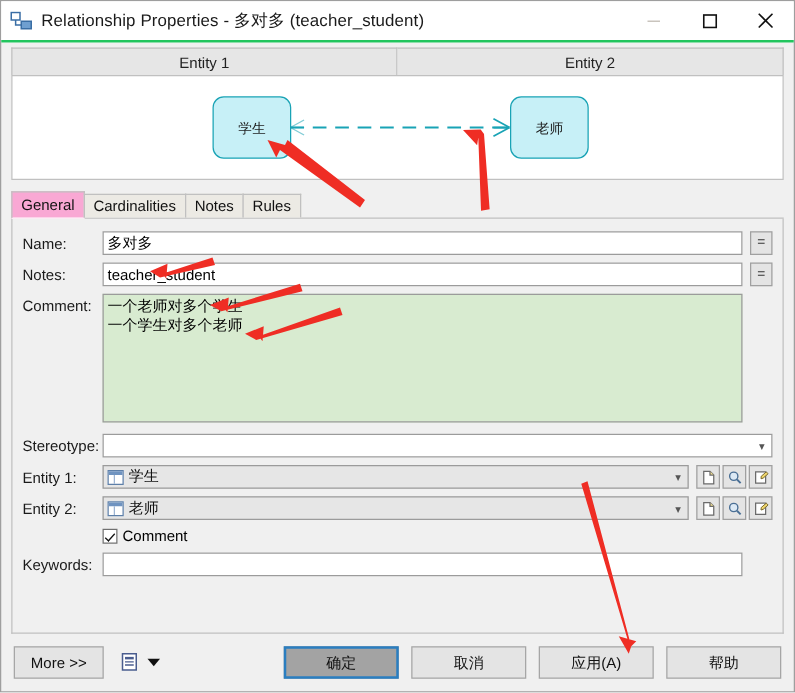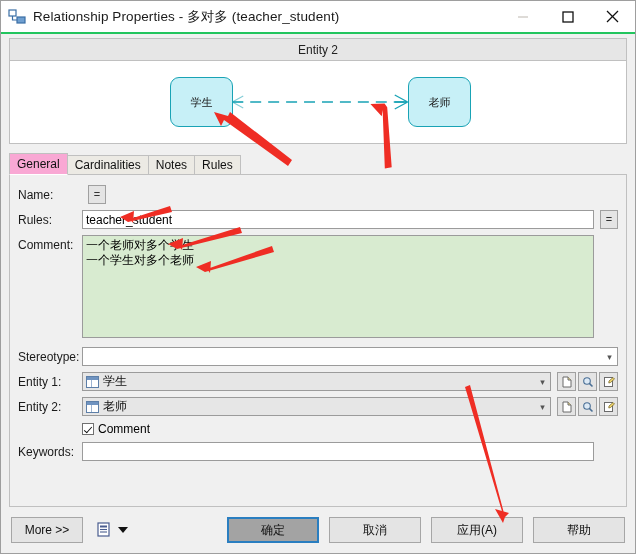--- a/index.html
+++ b/index.html
@@ -375,20 +375,21 @@
     <div class="win-btn">
       <svg width="13" height="13" viewBox="0 0 13 13">
           <line x1="1" y1="1" x2="12" y2="12" stroke="#111" stroke-width="1.3"></line>
           <line x1="12" y1="1" x2="1" y2="12" stroke="#111" stroke-width="1.3"></line>
         </svg>
     </div>
   </div>
 
   <div class="preview-wrap">
     <div class="ent-headers">
+      <div class="ent-head">Entity 1</div>
       <div class="ent-head">Entity 2</div>
     </div>
     <div class="preview-canvas">
       <svg class="link-svg" viewBox="0 0 618 82" preserveAspectRatio="none">
         <line x1="223" y1="41" x2="396" y2="41" stroke="#19a3b5" stroke-width="1.6" stroke-dasharray="11,7"></line>
         <path d="M399 41 L386 34 M399 41 L386 41 M399 41 L386 48" fill="none" stroke="#19a3b5" stroke-width="1.4"></path>
         <path d="M223 41 L234 35 M223 41 L234 41 M223 41 L234 47" fill="none" stroke="#19a3b5" stroke-width="1.1" opacity="0.55"></path>
       </svg>
       <div class="ent-box left">
         <span>学生</span>
@@ -411,25 +412,28 @@
     </div>
     <div class="tab">
       <span>Rules</span>
     </div>
   </div>
 
   <div class="panel">
 
     <div class="row">
       <div class="lbl">Name:</div>
+      <div class="fieldbox">
+        <input class="txt" value="多对多" style="">
+      </div>
       <div class="eqbtn">=</div>
     </div>
 
     <div class="row">
-      <div class="lbl">Rules:</div>
+      <div class="lbl">Notes:</div>
       <div class="fieldbox">
         <input class="txt" value="teacher_student" style="">
       </div>
       <div class="eqbtn">=</div>
     </div>
 
     <div class="row">
       <div class="lbl">Comment:</div>
       <div class="fieldbox" style="padding-right:24px;">
         <textarea class="comment-area" style="">一个老师对多个学生

